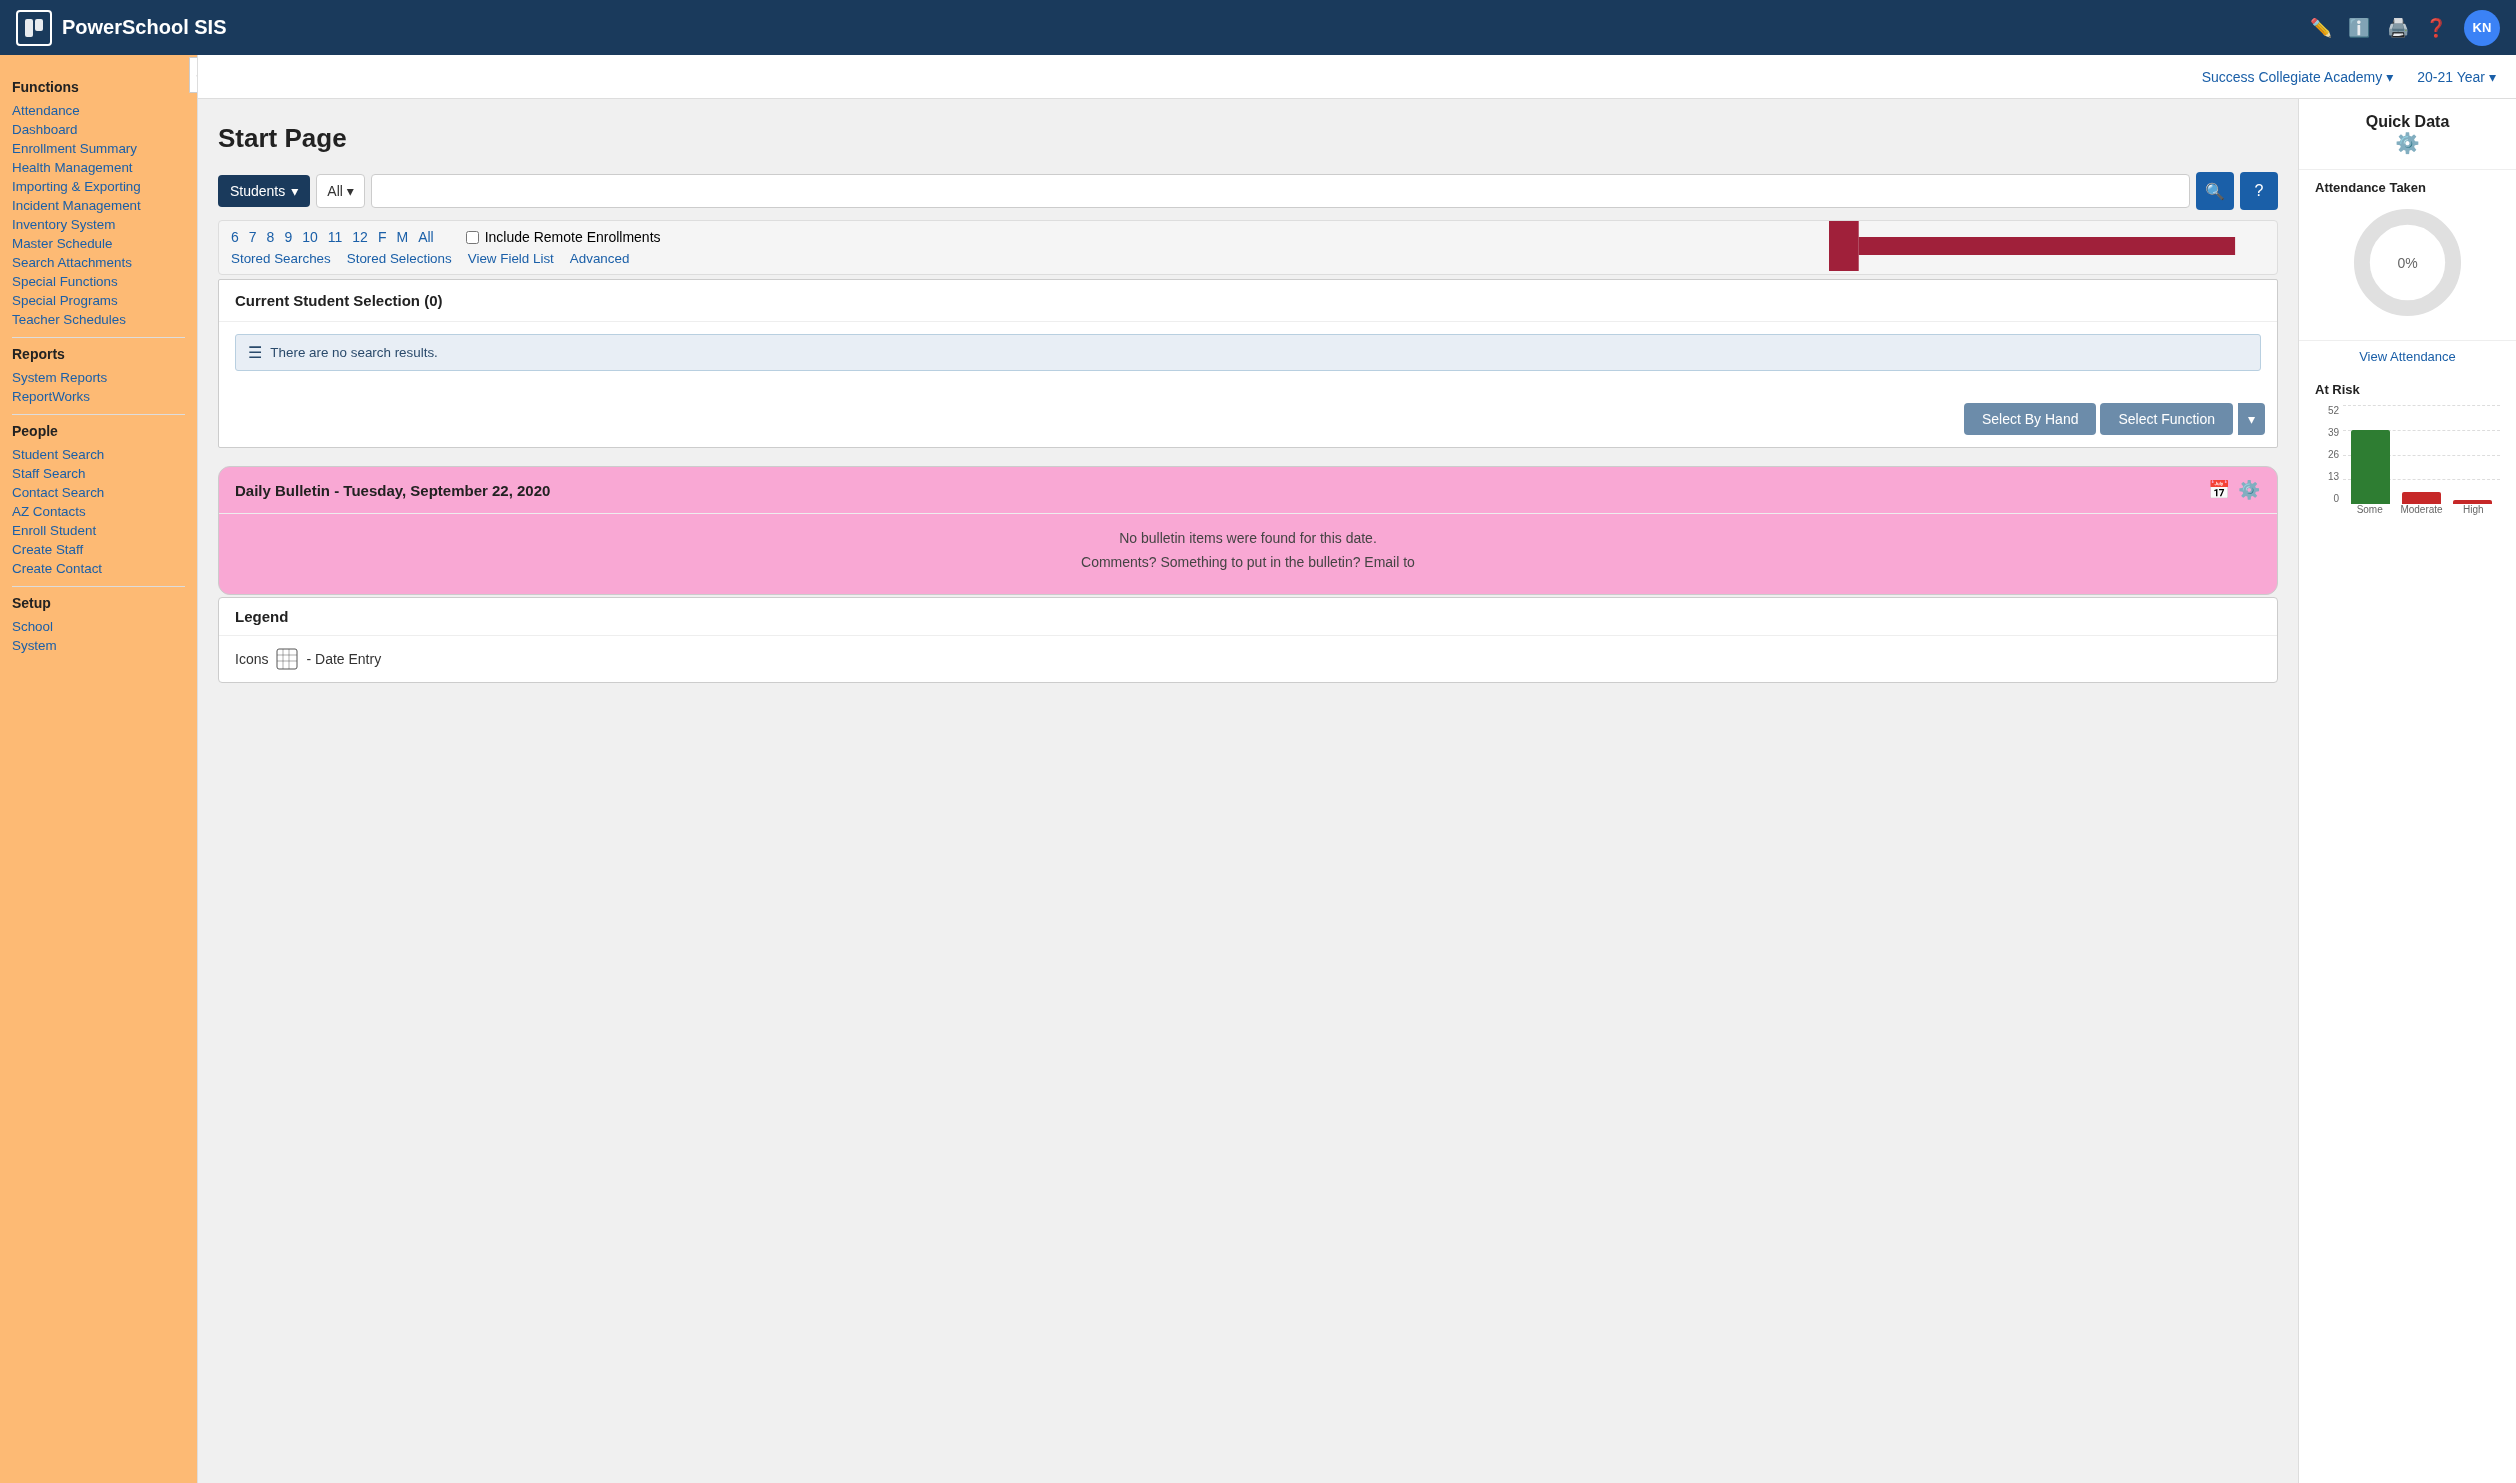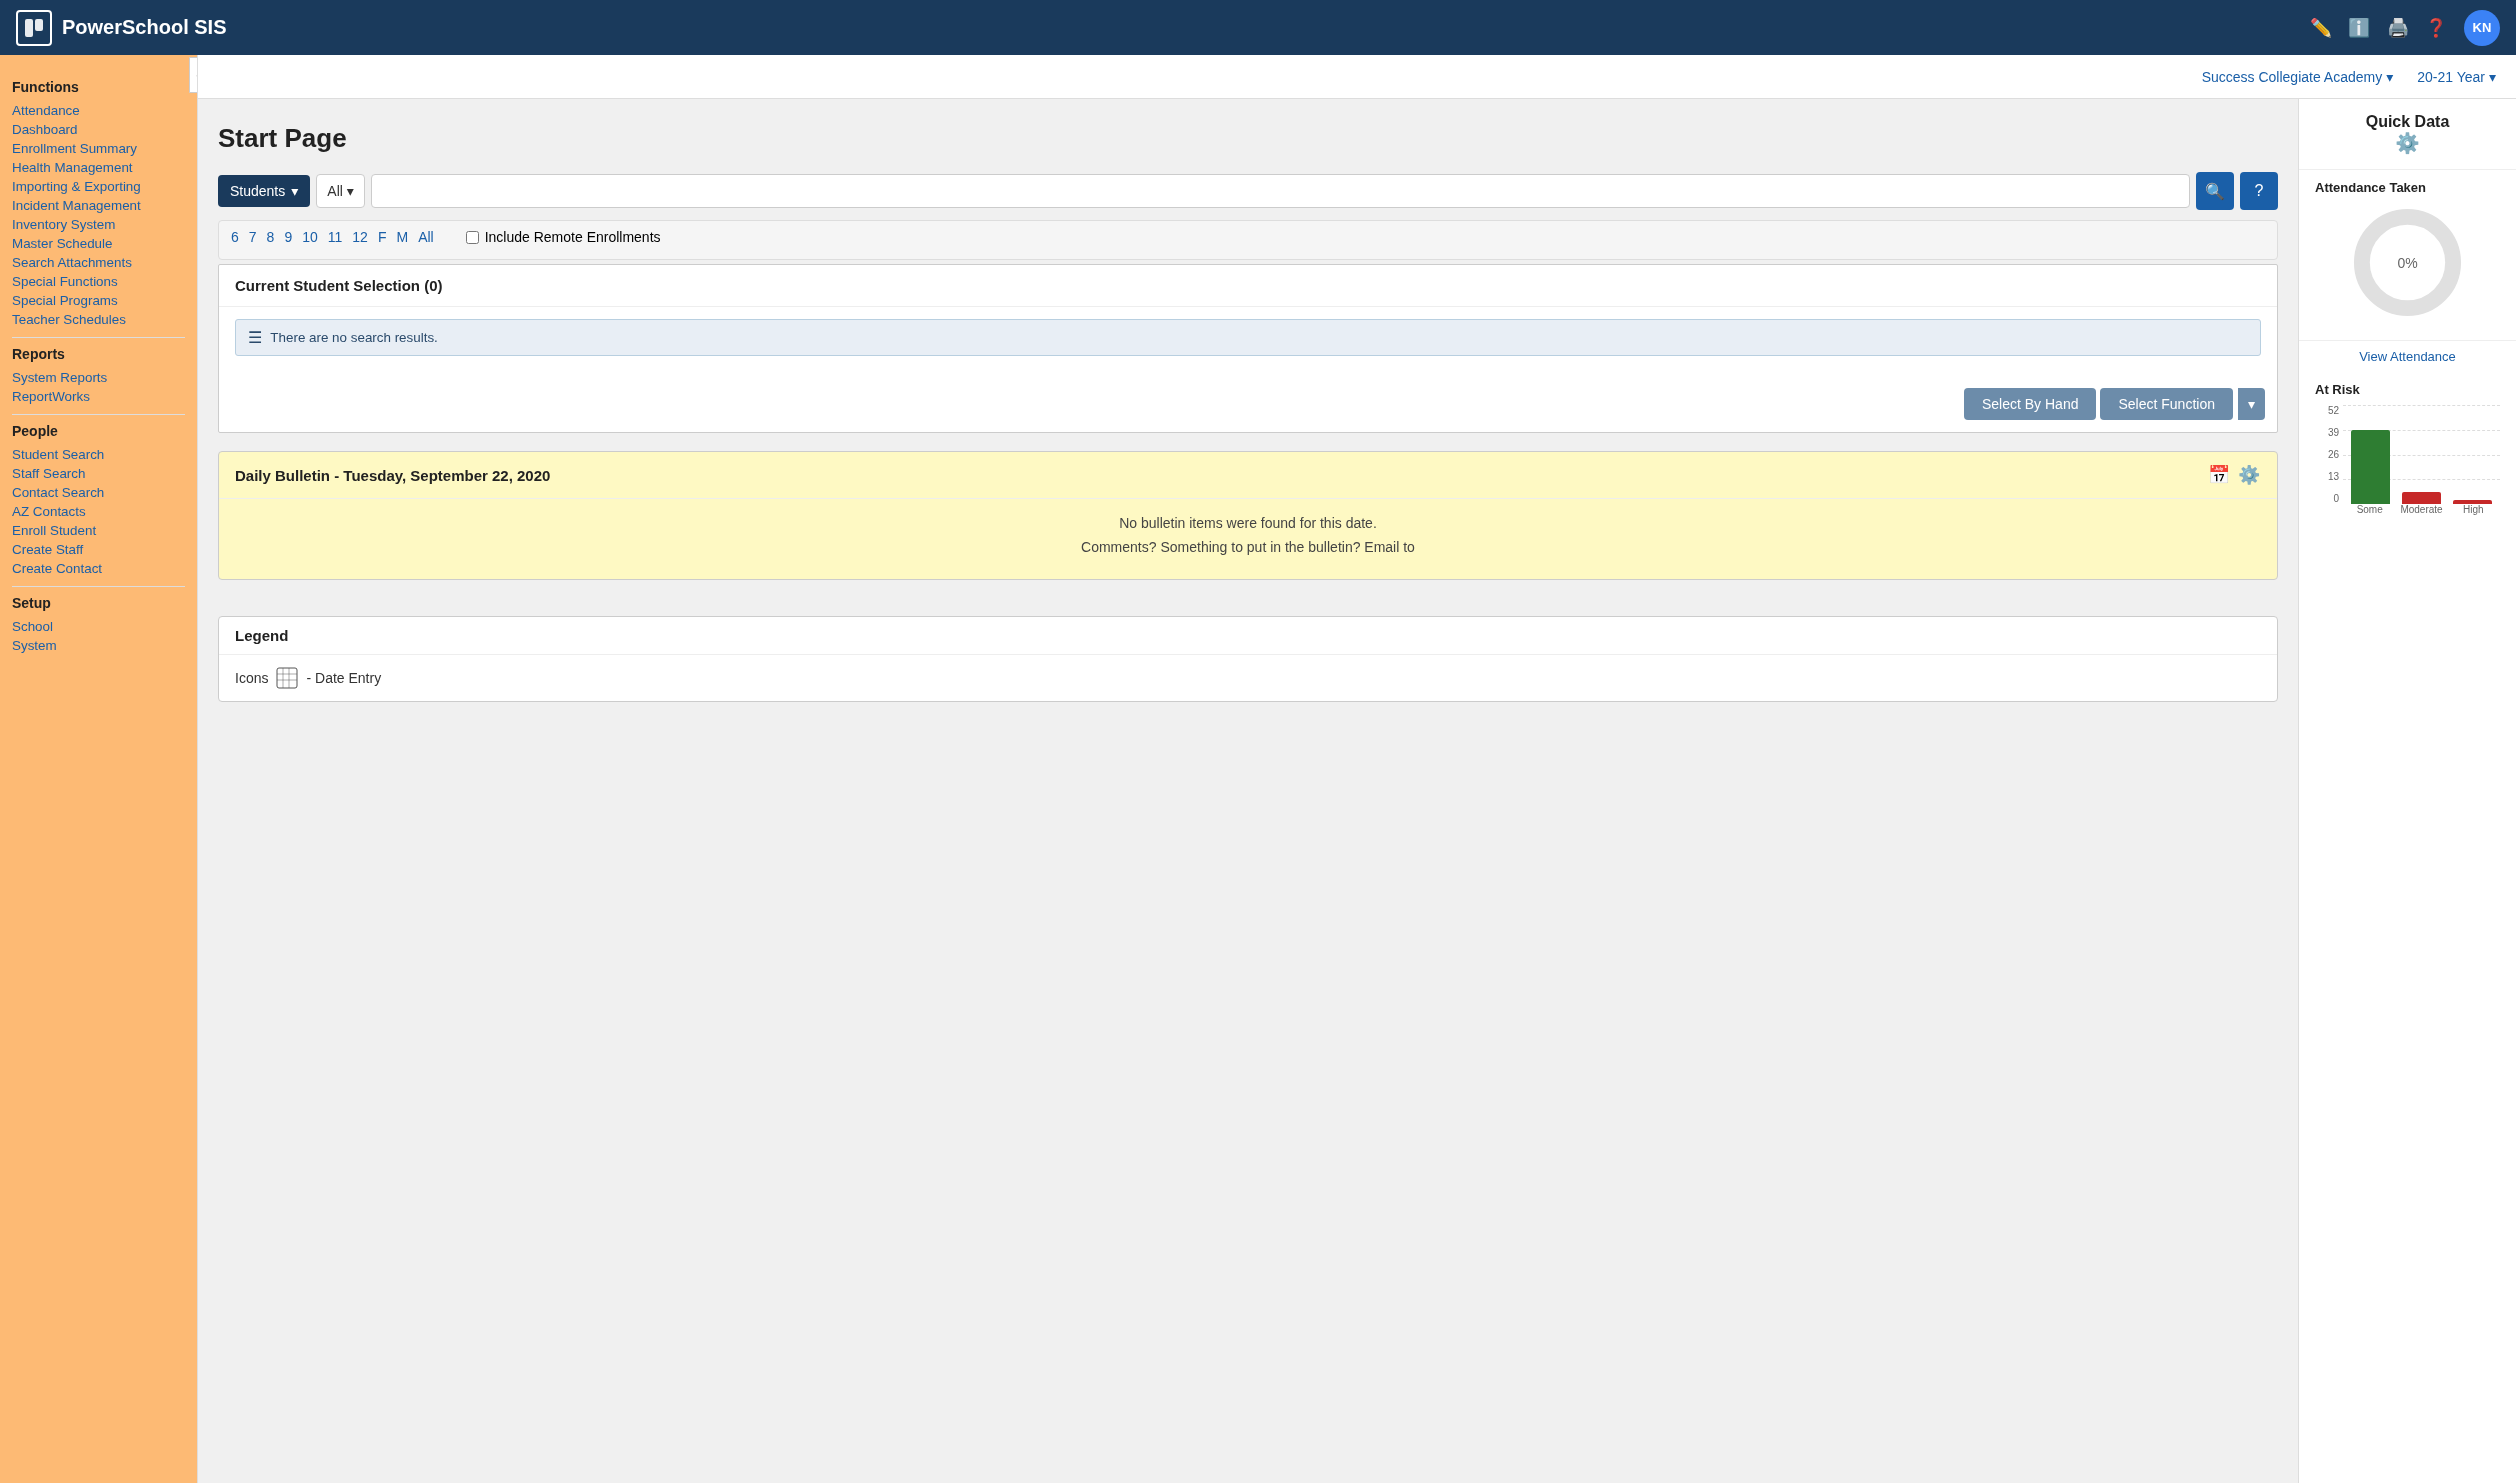--- a/index.html
+++ b/index.html
@@ -301,23 +301,23 @@
       padding: 8px 10px;
       border-radius: 0 4px 4px 0;
       font-size: 14px;
       cursor: pointer;
       margin-left: 1px;
     }
 
     
     .bulletin-box {
       border: 1px solid #ccc;
-      border-radius: 4px;
-      background: #fef9c3;
-      margin-bottom: 36px;
+      border-radius: 12px;
+      background: #f9a8d4;
+      margin-bottom: 2px;
     }
     .bulletin-header {
       padding: 12px 16px;
       display: flex;
       align-items: center;
       justify-content: space-between;
       border-bottom: 1px solid #eee;
     }
     .bulletin-title {
       font-size: 15px;
@@ -614,20 +614,38 @@
         <a class="grade-link" style="margin-right:10px;">12</a>
         <a class="grade-link" style="margin-right:10px;">F</a>
         <a class="grade-link" style="margin-right:10px;">M</a>
         <a class="grade-link" style="margin-right:20px;">All</a>
         <label class="checkbox-remote">
           <input type="checkbox" style="">
           <span>Include Remote Enrollments</span>
         </label>
       </div>
 
+      <div style="position: relative;">
+        <div style="display: flex; gap: 16px; align-items: center;">
+          <a class="search-option-link">Stored Searches</a>
+          <a class="search-option-link">Stored Selections</a>
+          <a class="search-option-link">View Field List</a>
+          <a class="search-option-link">Advanced</a>
+        </div>
+
+        <svg class="red-arrow-svg" width="416" height="50" viewBox="0 0 420 50">
+          <defs>
+            <marker id="arrowhead" markerWidth="10" markerHeight="7" refX="0" refY="3.5" orient="auto">
+              <polygon points="0 0, 10 3.5, 0 7" fill="#a0203a"></polygon>
+            </marker>
+          </defs>
+
+          <line x1="410" y1="25" x2="30" y2="25" stroke="#a0203a" stroke-width="18" marker-end="url(#arrowhead)"></line>
+        </svg>
+      </div>
     </div>
 
     <div class="selection-box">
       <div class="selection-box-header">Current Student Selection (0)</div>
       <div class="selection-box-body">
         <div class="no-results-row">
           <span style="font-size:16px;">☰</span>
           <span>There are no search results.</span>
         </div>
       </div>

